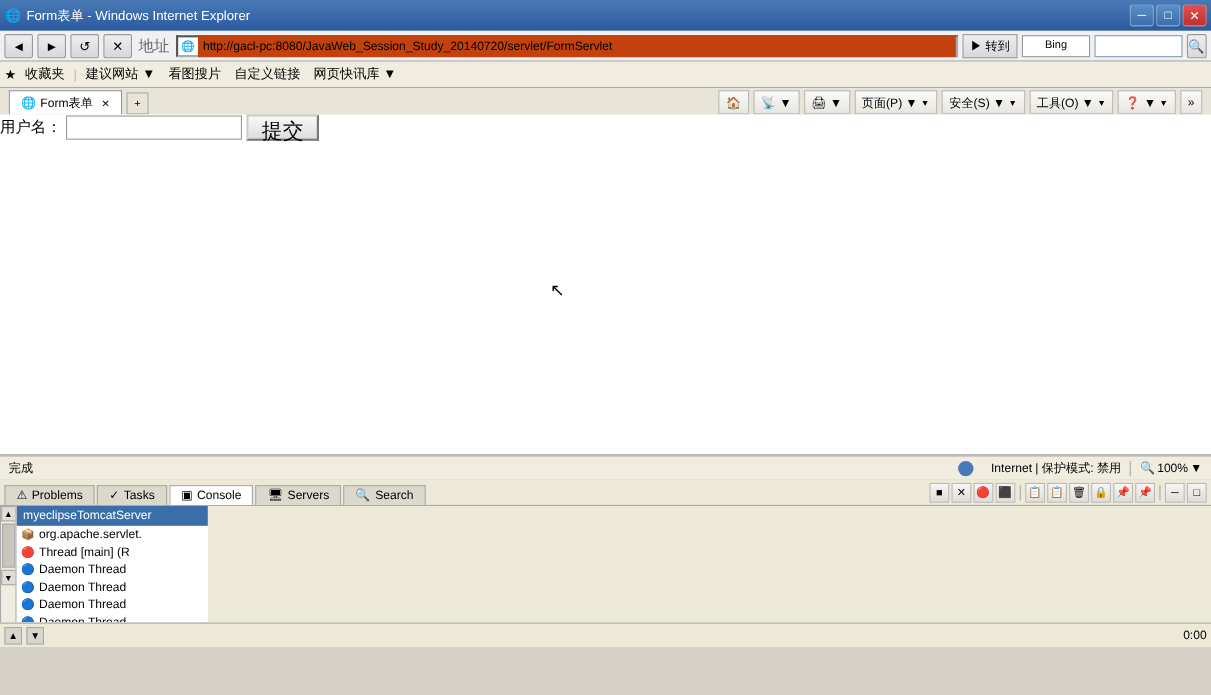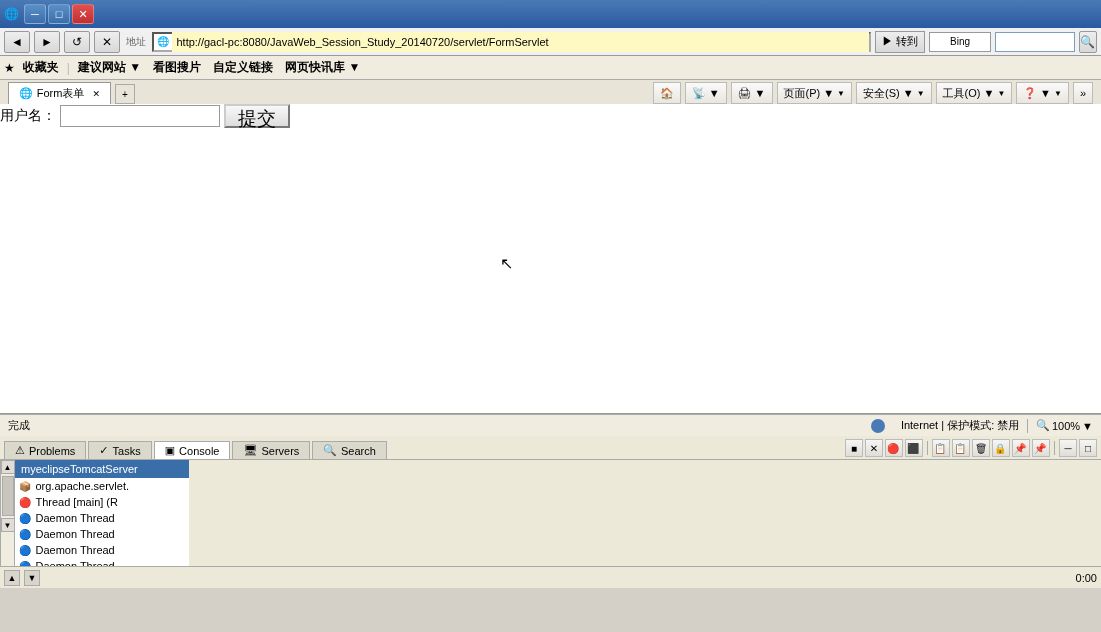--- a/index.html
+++ b/index.html
@@ -45,21 +45,21 @@
       border: 1px solid #999;
       cursor: pointer;
       display: flex; align-items: center; justify-content: center;
       font-size: 12px; border-radius: 2px;
     }
     .address-input {
       flex: 1; height: 20px;
       border: 1px solid #7b9ebd;
       padding: 0 4px;
       font-size: 11px;
-      background: #fef9c3;
+      background: #c2410c;
     }
     .go-btn {
       width: 50px; height: 22px;
       background: linear-gradient(to bottom, #eee, #d8d8d8);
       border: 1px solid #999;
       cursor: pointer;
       font-size: 11px;
       display: flex; align-items: center; justify-content: center;
       gap: 2px;
     }
@@ -77,21 +77,21 @@
     .favorites-bar {
       background: #f0ece0;
       height: 24px;
       display: flex;
       align-items: center;
       padding: 0 4px;
       border-bottom: 1px solid #aaa;
       gap: 4px;
       font-size: 12px;
     }
-    .fav-item { display: flex; align-items: center; gap: 2px; padding: 2px 4px; cursor: pointer; font-weight: bold; }
+    .fav-item { display: flex; align-items: center; gap: 2px; padding: 2px 4px; cursor: pointer; }
 
     
     .tab-bar {
       background: #e8e4d8;
       height: 24px;
       display: flex;
       align-items: flex-end;
       padding: 0 8px;
     }
     .tab {
@@ -261,33 +261,34 @@
       display: flex; align-items: center; justify-content: center;
       font-size: 9px; cursor: pointer;
       background: #d8d5cc; border: 1px solid #aaa;
     }
   </style>
 </head>
 <body>
 
 <div class="title-bar">
   <div class="title-bar-icon">🌐</div>
+  <span class="title-bar-text">Form表单 - Windows Internet Explorer</span>
   <div class="title-bar-buttons">
     <div class="title-btn">─</div>
     <div class="title-btn">□</div>
     <div class="title-btn close">✕</div>
   </div>
 </div>
 
 <div class="address-bar">
   <div class="nav-btn">◄</div>
   <div class="nav-btn">►</div>
   <div class="nav-btn">↺</div>
   <div class="nav-btn">✕</div>
-  <span style="font-size:10px;color:#666;padding:0 2px;">地址</span>
+  <span style="font-size:14px;color:#666;padding:0 2px;">地址</span>
   <div style="display:flex;align-items:center;flex:1;border:2px inset #aaa;background:white;height:20px;">
     <span style="font-size:10px;padding:0 3px;">🌐</span>
     <input class="address-input" style="flex: 1 1 0%; border: none; outline: none; font-size: 11px;" type="text" value="http://gacl-pc:8080/JavaWeb_Session_Study_20140720/servlet/FormServlet">
   </div>
   <div class="go-btn">▶ 转到</div>
   <div class="search-bar-right">
     <span style="font-size:10px;border:1px solid #999;padding:0 20px;height:20px;display:flex;align-items:center;background:white;cursor:pointer;">Bing</span>
     <input class="search-input-addr" type="text" style="">
     <div class="nav-btn" style="width:18px;">🔍</div>
   </div>

